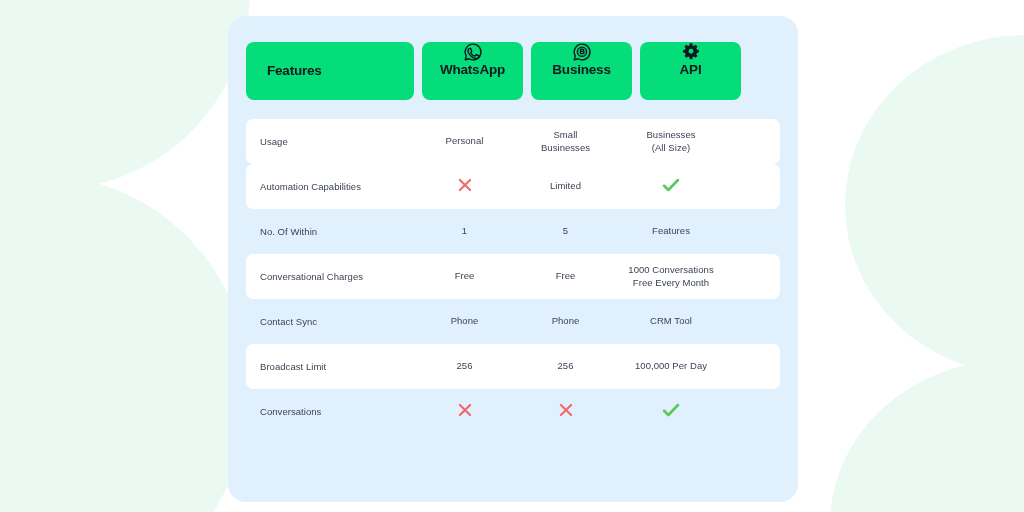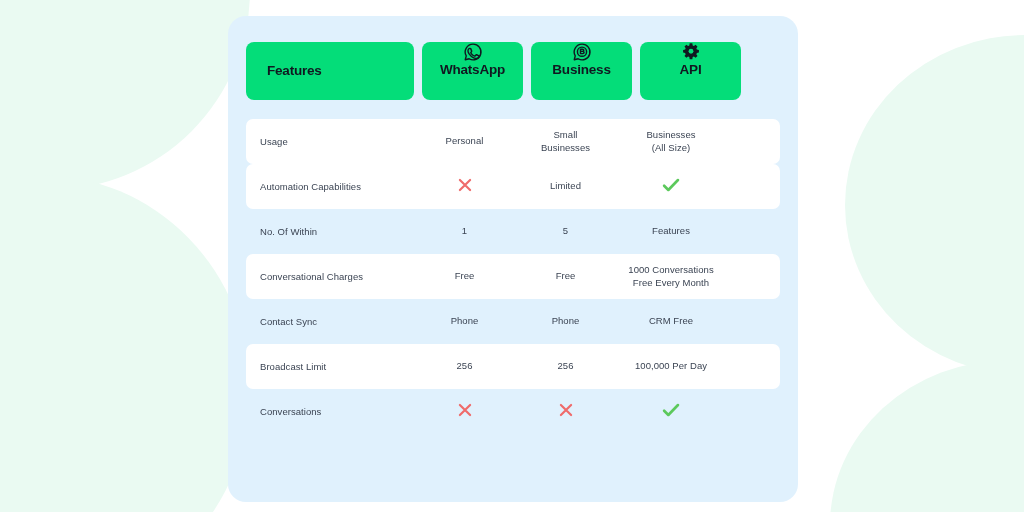--- a/index.html
+++ b/index.html
@@ -244,21 +244,21 @@
       </div>
       <div class="row plain">
         <div class="cell-feature">Contact Sync</div>
         <div class="cell-val">
           <span class="line">Phone</span>
         </div>
         <div class="cell-val">
           <span class="line">Phone</span>
         </div>
         <div class="cell-val wide">
-          <span class="line">CRM Free</span>
+          <span class="line">CRM Tool</span>
         </div>
       </div>
       <div class="row white">
         <div class="cell-feature">Broadcast Limit</div>
         <div class="cell-val">
           <span class="line">256</span>
         </div>
         <div class="cell-val">
           <span class="line">256</span>
         </div>

